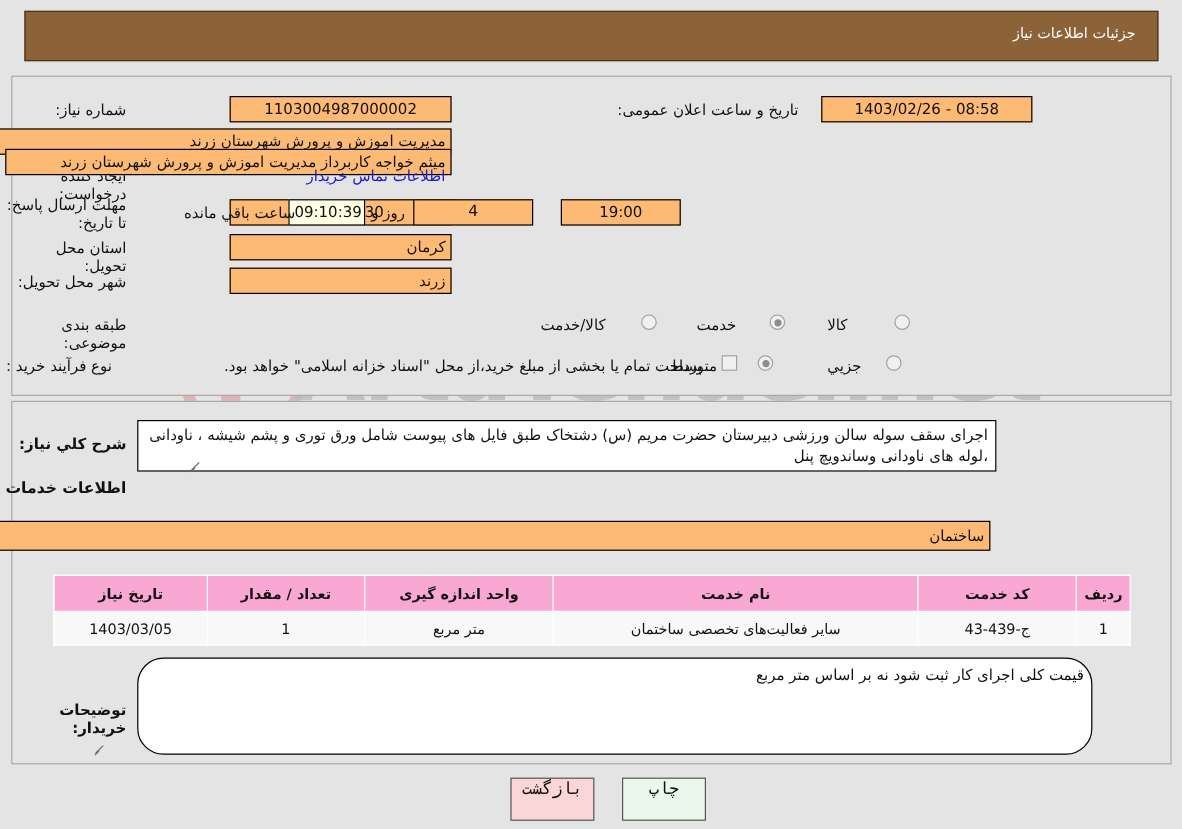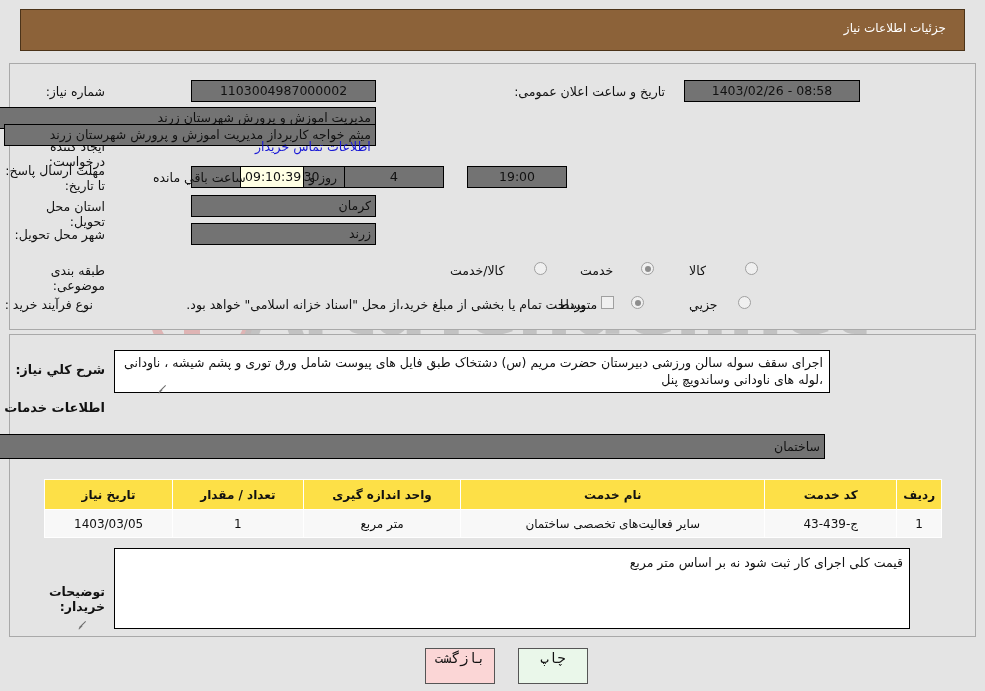--- a/index.html
+++ b/index.html
@@ -93,21 +93,21 @@
     text-align: right;
     color: #111;
     font-size: 12.5px;
     z-index: 3;
     line-height: 15px;
   }
   .lbl-bold { font-weight: bold; }
 
   .field {
     position: absolute;
-    background: #737373;
+    background: #fdba74;
     border: 1px solid #000000;
     box-sizing: border-box;
     height: 22px;
     line-height: 20px;
     padding: 0 4px;
     font-size: 12.5px;
     color: #111;
     text-align: right;
     white-space: nowrap;
     overflow: hidden;
@@ -217,21 +217,21 @@
     position: absolute;
     left: 44px;
     top: 479px;
     width: 898px;
     border-collapse: collapse;
     z-index: 3;
     font-size: 12px;
     background: #ffffff;
   }
   .tbl th {
-    background: #fde047;
+    background: #f9a8d4;
     color: #111;
     font-weight: bold;
     height: 29px;
     border: 1px solid #ffffff;
     text-align: center;
     padding: 0 4px;
     font-size: 12px;
   }
   .tbl td {
     background: #f8f8f8;
@@ -349,17 +349,17 @@
       <td class="ltr">ج-439-43</td>
       <td>سایر فعالیت‌های تخصصی ساختمان</td>
       <td>متر مربع</td>
       <td>1</td>
       <td class="ltr">1403/03/05</td>
     </tr>
   </tbody>
 </table>
 
 <div class="lbl lbl-bold" style="right:880px; top:584px; width:96px;">توضیحات خریدار:</div>
-<div class="textarea" style="right:75px; top:548px; width:796px; height:81px; padding-top:5px;">قیمت کلی اجرای کار ثبت شود نه بر اساس متر مربع</div>
+<div class="textarea" style="right:75px; top:548px; width:796px; height:81px; padding-top:5px;border-radius:22px;">قیمت کلی اجرای کار ثبت شود نه بر اساس متر مربع</div>
 <div class="resize-grip" style="left:78px; top:618px;"></div>
 
 <div class="btn btn-print" style="left:518px; top:648px; width:70px;">چاپ</div>
 <div class="btn btn-back" style="left:425px; top:648px; width:70px;">بازگشت</div>
 
 </body></html>

